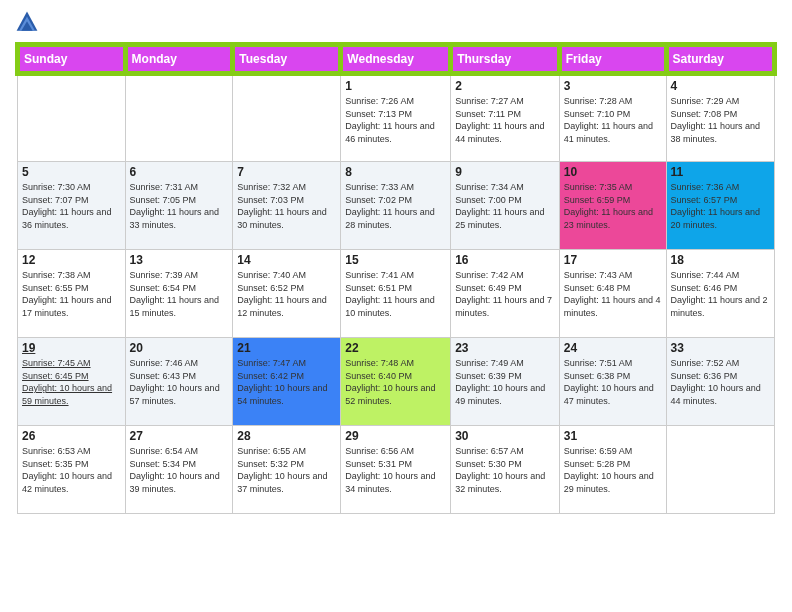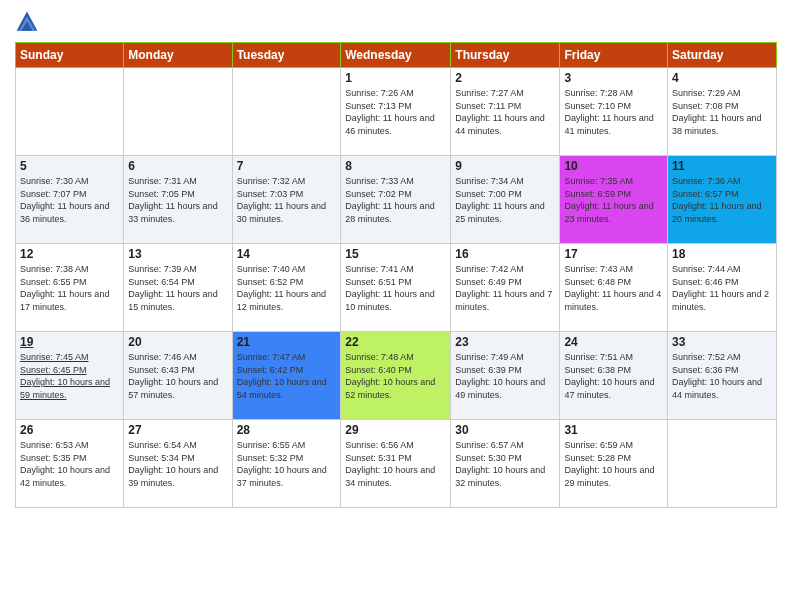--- a/index.html
+++ b/index.html
@@ -48,27 +48,27 @@
     .location {
       font-size: 14px;
       color: #444;
     }
     .calendar {
       width: 100%;
       border-collapse: collapse;
       border: 1px solid #ccc;
     }
     .calendar th {
-      background: #c2410c;
+      background: #d946ef;
       color: #fff;
       font-size: 12px;
       font-weight: bold;
       padding: 5px 4px;
       text-align: left;
-      border: 1px solid #84cc16;
+      border: 5px solid #84cc16;
     }
     .calendar td {
       vertical-align: top;
       border: 1px solid #ccc;
       padding: 3px 4px;
       width: 113px;
       height: 88px;
       font-size: 9.5px;
       color: #333;
       background: #fff;
@@ -135,21 +135,21 @@
           <td><span class="day-number">2</span><span class="day-info">Sunrise: 7:27 AM<br>Sunset: 7:11 PM<br>Daylight: 11 hours and 44 minutes.</span></td>
           <td><span class="day-number">3</span><span class="day-info">Sunrise: 7:28 AM<br>Sunset: 7:10 PM<br>Daylight: 11 hours and 41 minutes.</span></td>
           <td><span class="day-number">4</span><span class="day-info">Sunrise: 7:29 AM<br>Sunset: 7:08 PM<br>Daylight: 11 hours and 38 minutes.</span></td>
         </tr>
         <tr>
           <td style="background: rgb(240, 244, 248);"><span class="day-number">5</span><span class="day-info">Sunrise: 7:30 AM<br>Sunset: 7:07 PM<br>Daylight: 11 hours and 36 minutes.</span></td>
           <td style="background: rgb(240, 244, 248);"><span class="day-number">6</span><span class="day-info">Sunrise: 7:31 AM<br>Sunset: 7:05 PM<br>Daylight: 11 hours and 33 minutes.</span></td>
           <td style="background: rgb(240, 244, 248);"><span class="day-number">7</span><span class="day-info">Sunrise: 7:32 AM<br>Sunset: 7:03 PM<br>Daylight: 11 hours and 30 minutes.</span></td>
           <td style="background: rgb(240, 244, 248);"><span class="day-number">8</span><span class="day-info">Sunrise: 7:33 AM<br>Sunset: 7:02 PM<br>Daylight: 11 hours and 28 minutes.</span></td>
           <td style="background: rgb(240, 244, 248);"><span class="day-number">9</span><span class="day-info">Sunrise: 7:34 AM<br>Sunset: 7:00 PM<br>Daylight: 11 hours and 25 minutes.</span></td>
-          <td style="background: #d946ef;"><span class="day-number">10</span><span class="day-info">Sunrise: 7:35 AM<br>Sunset: 6:59 PM<br>Daylight: 11 hours and 23 minutes.</span></td>
+          <td style="background: #ec4899;"><span class="day-number">10</span><span class="day-info">Sunrise: 7:35 AM<br>Sunset: 6:59 PM<br>Daylight: 11 hours and 23 minutes.</span></td>
           <td style="background: #0ea5e9;"><span class="day-number">11</span><span class="day-info">Sunrise: 7:36 AM<br>Sunset: 6:57 PM<br>Daylight: 11 hours and 20 minutes.</span></td>
         </tr>
         <tr>
           <td><span class="day-number">12</span><span class="day-info">Sunrise: 7:38 AM<br>Sunset: 6:55 PM<br>Daylight: 11 hours and 17 minutes.</span></td>
           <td><span class="day-number">13</span><span class="day-info">Sunrise: 7:39 AM<br>Sunset: 6:54 PM<br>Daylight: 11 hours and 15 minutes.</span></td>
           <td><span class="day-number">14</span><span class="day-info">Sunrise: 7:40 AM<br>Sunset: 6:52 PM<br>Daylight: 11 hours and 12 minutes.</span></td>
           <td><span class="day-number">15</span><span class="day-info">Sunrise: 7:41 AM<br>Sunset: 6:51 PM<br>Daylight: 11 hours and 10 minutes.</span></td>
           <td><span class="day-number">16</span><span class="day-info">Sunrise: 7:42 AM<br>Sunset: 6:49 PM<br>Daylight: 11 hours and 7 minutes.</span></td>
           <td><span class="day-number">17</span><span class="day-info">Sunrise: 7:43 AM<br>Sunset: 6:48 PM<br>Daylight: 11 hours and 4 minutes.</span></td>
           <td><span class="day-number">18</span><span class="day-info">Sunrise: 7:44 AM<br>Sunset: 6:46 PM<br>Daylight: 11 hours and 2 minutes.</span></td>

